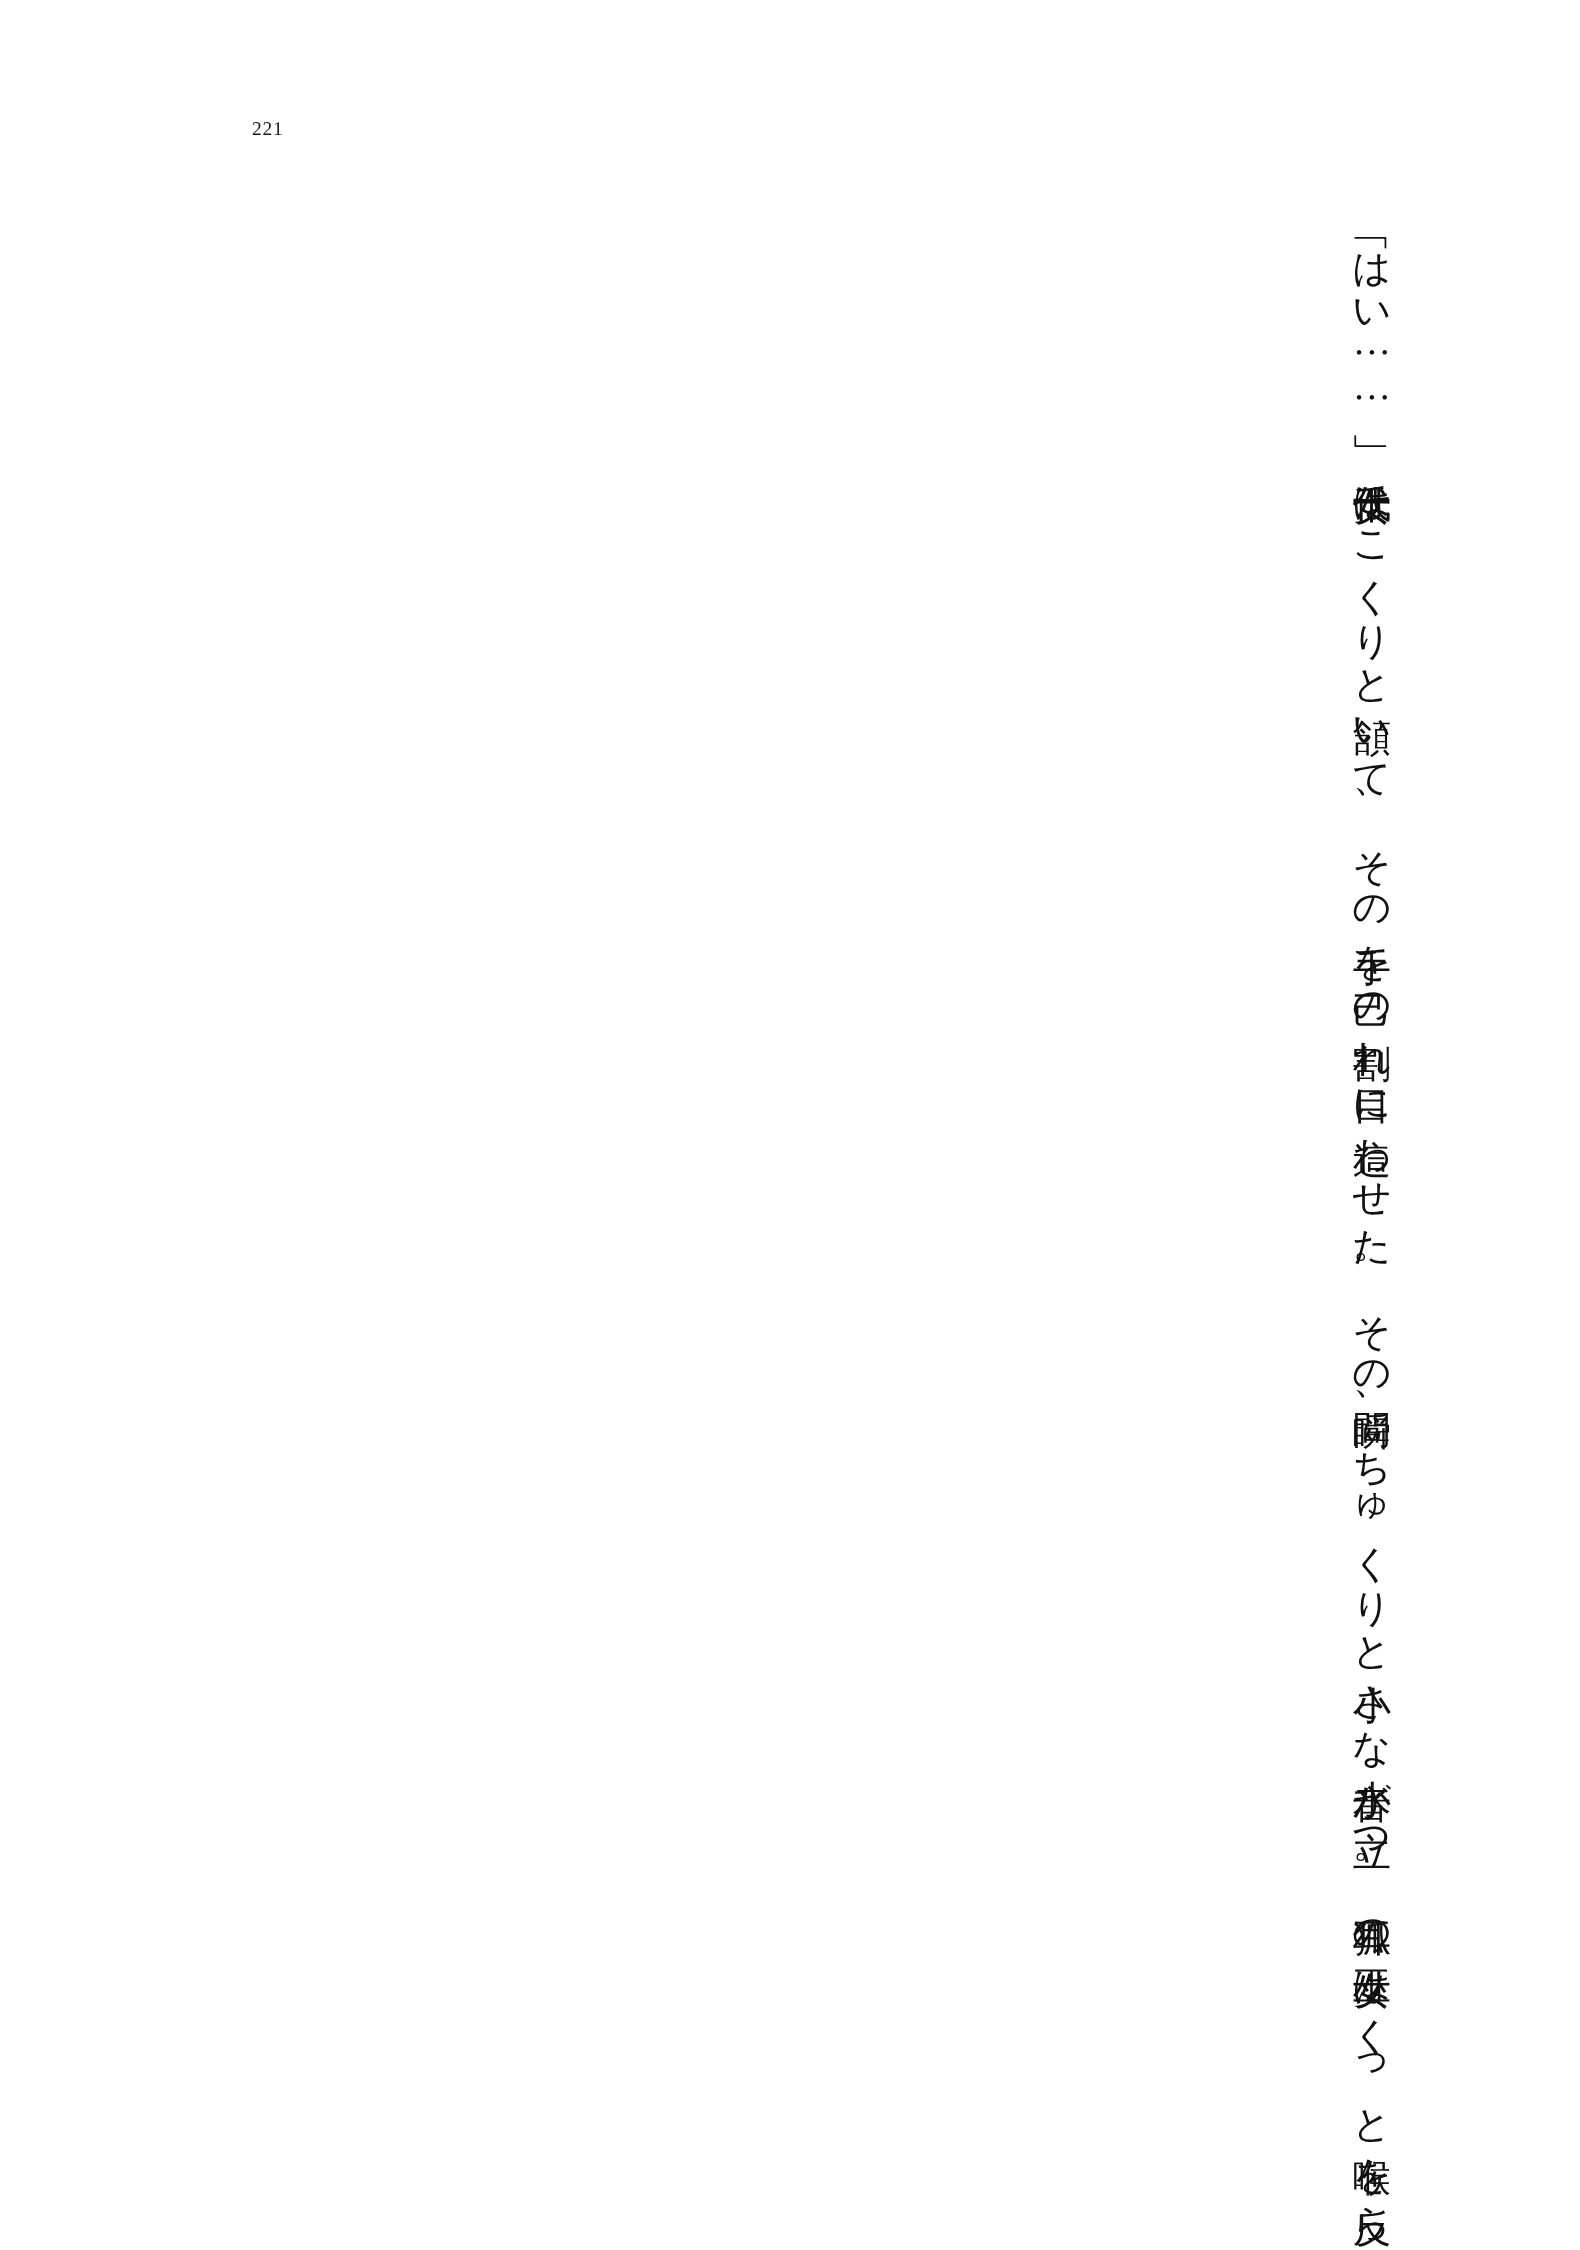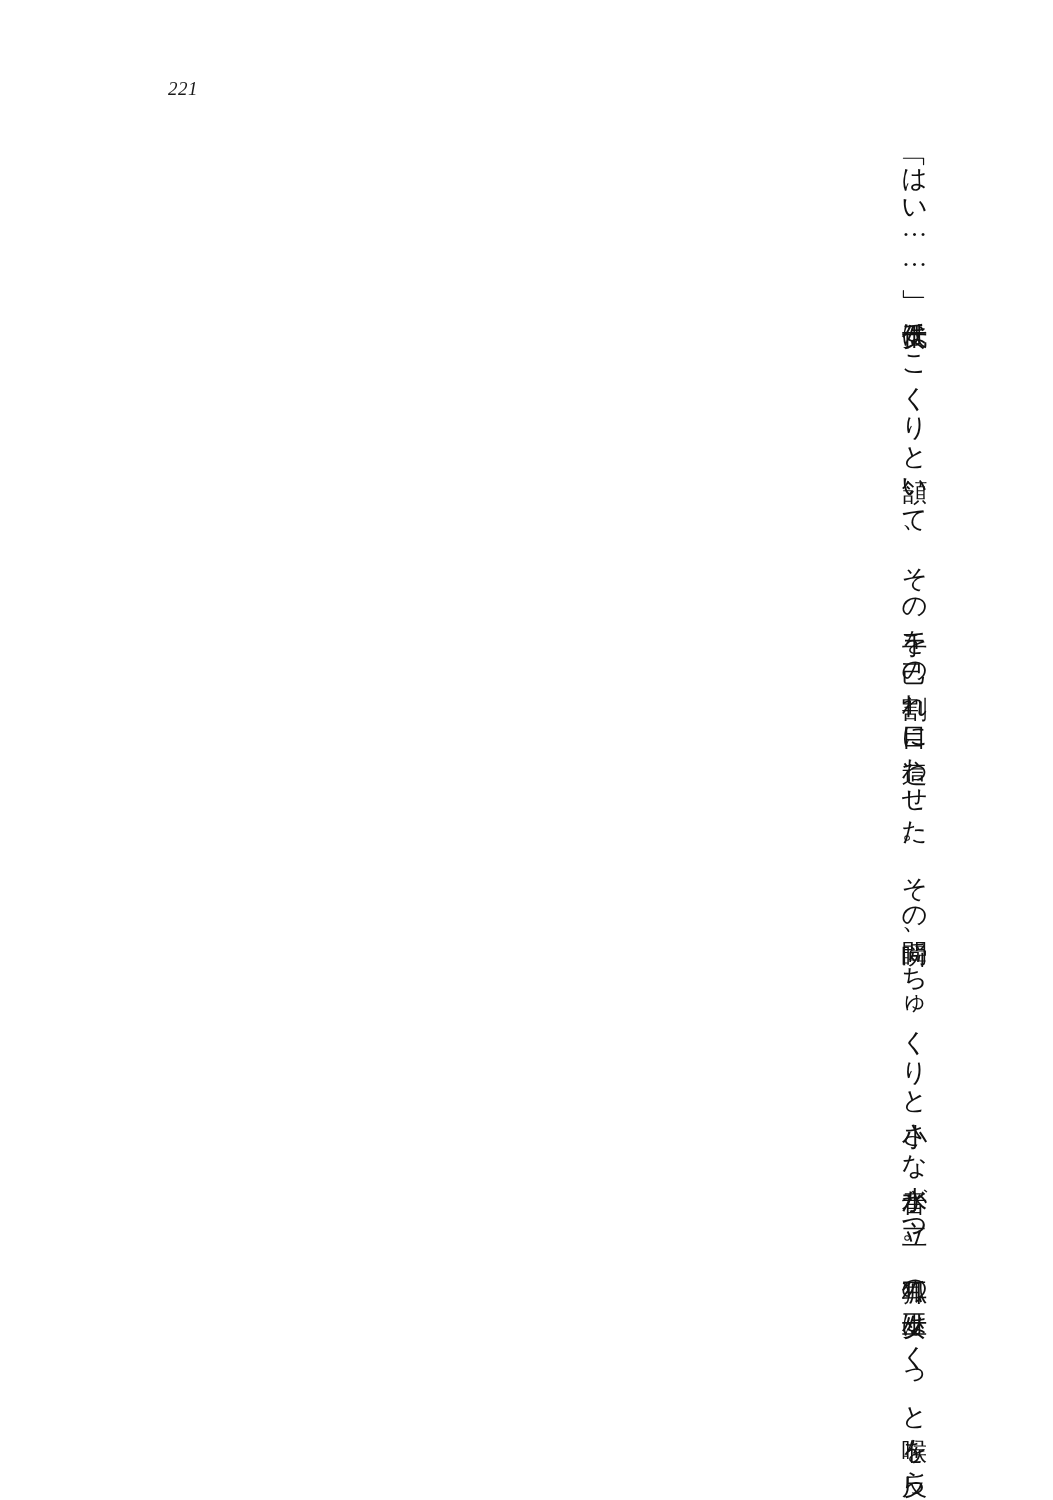--- a/index.html
+++ b/index.html
@@ -21,22 +21,21 @@
     height: 1500px;
     background: #ffffff;
     box-sizing: border-box;
   }
 
   
   .page-number {
     position: absolute;
     top: 78px;
     left: 168px;
-    font-size: 19px;
-    font-style: italic;
+    font-size: 13px;
     letter-spacing: 0.5px;
     color: #1a1a1a;
   }
 
   
   .body-text {
     position: absolute;
     top: 150px;
     right: 118px;
     height: 1235px;

